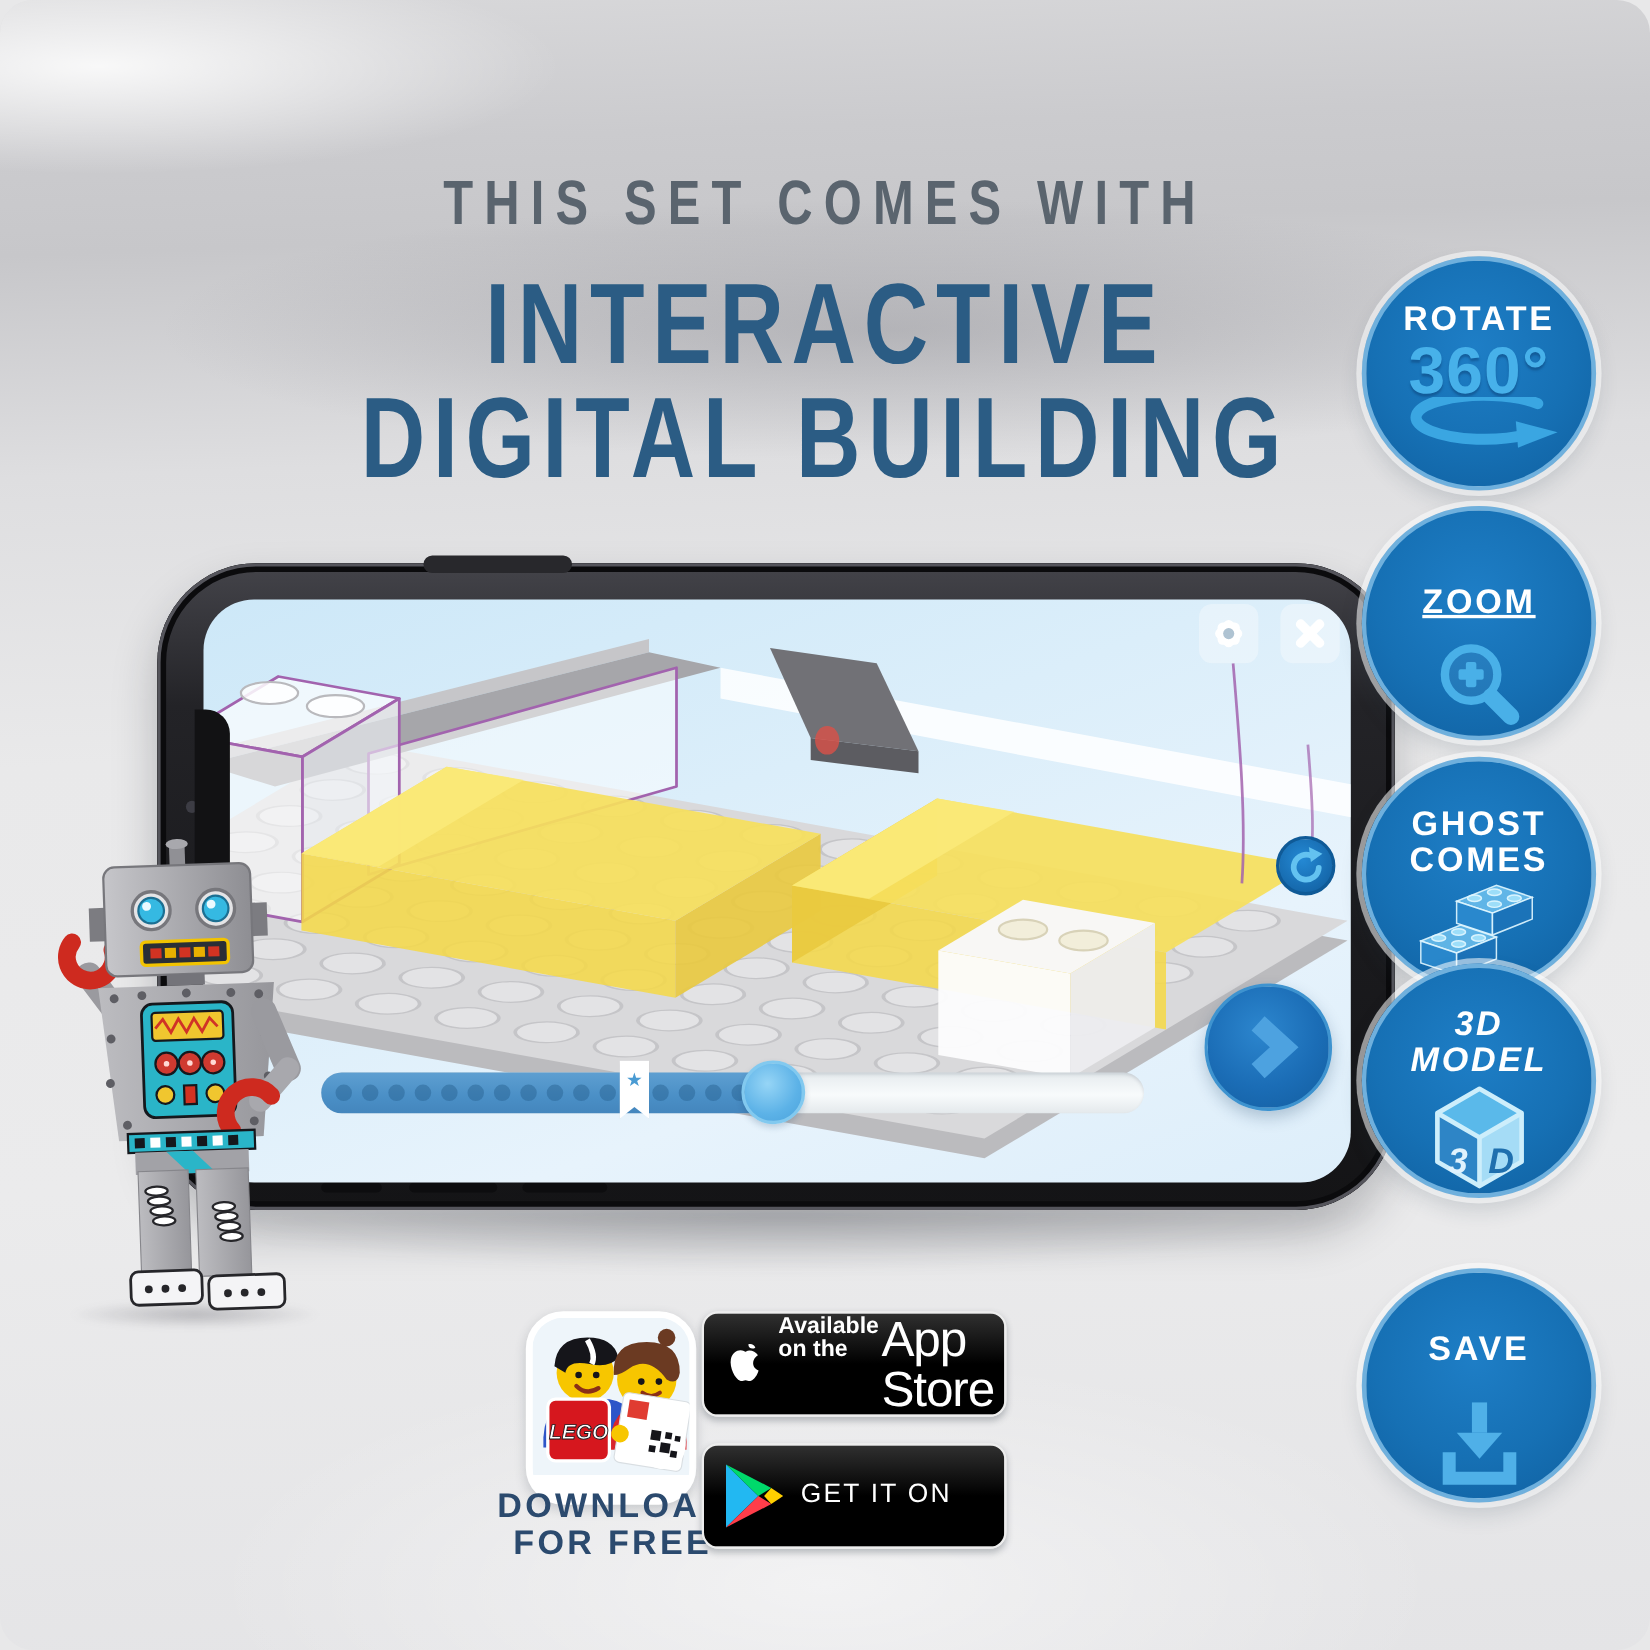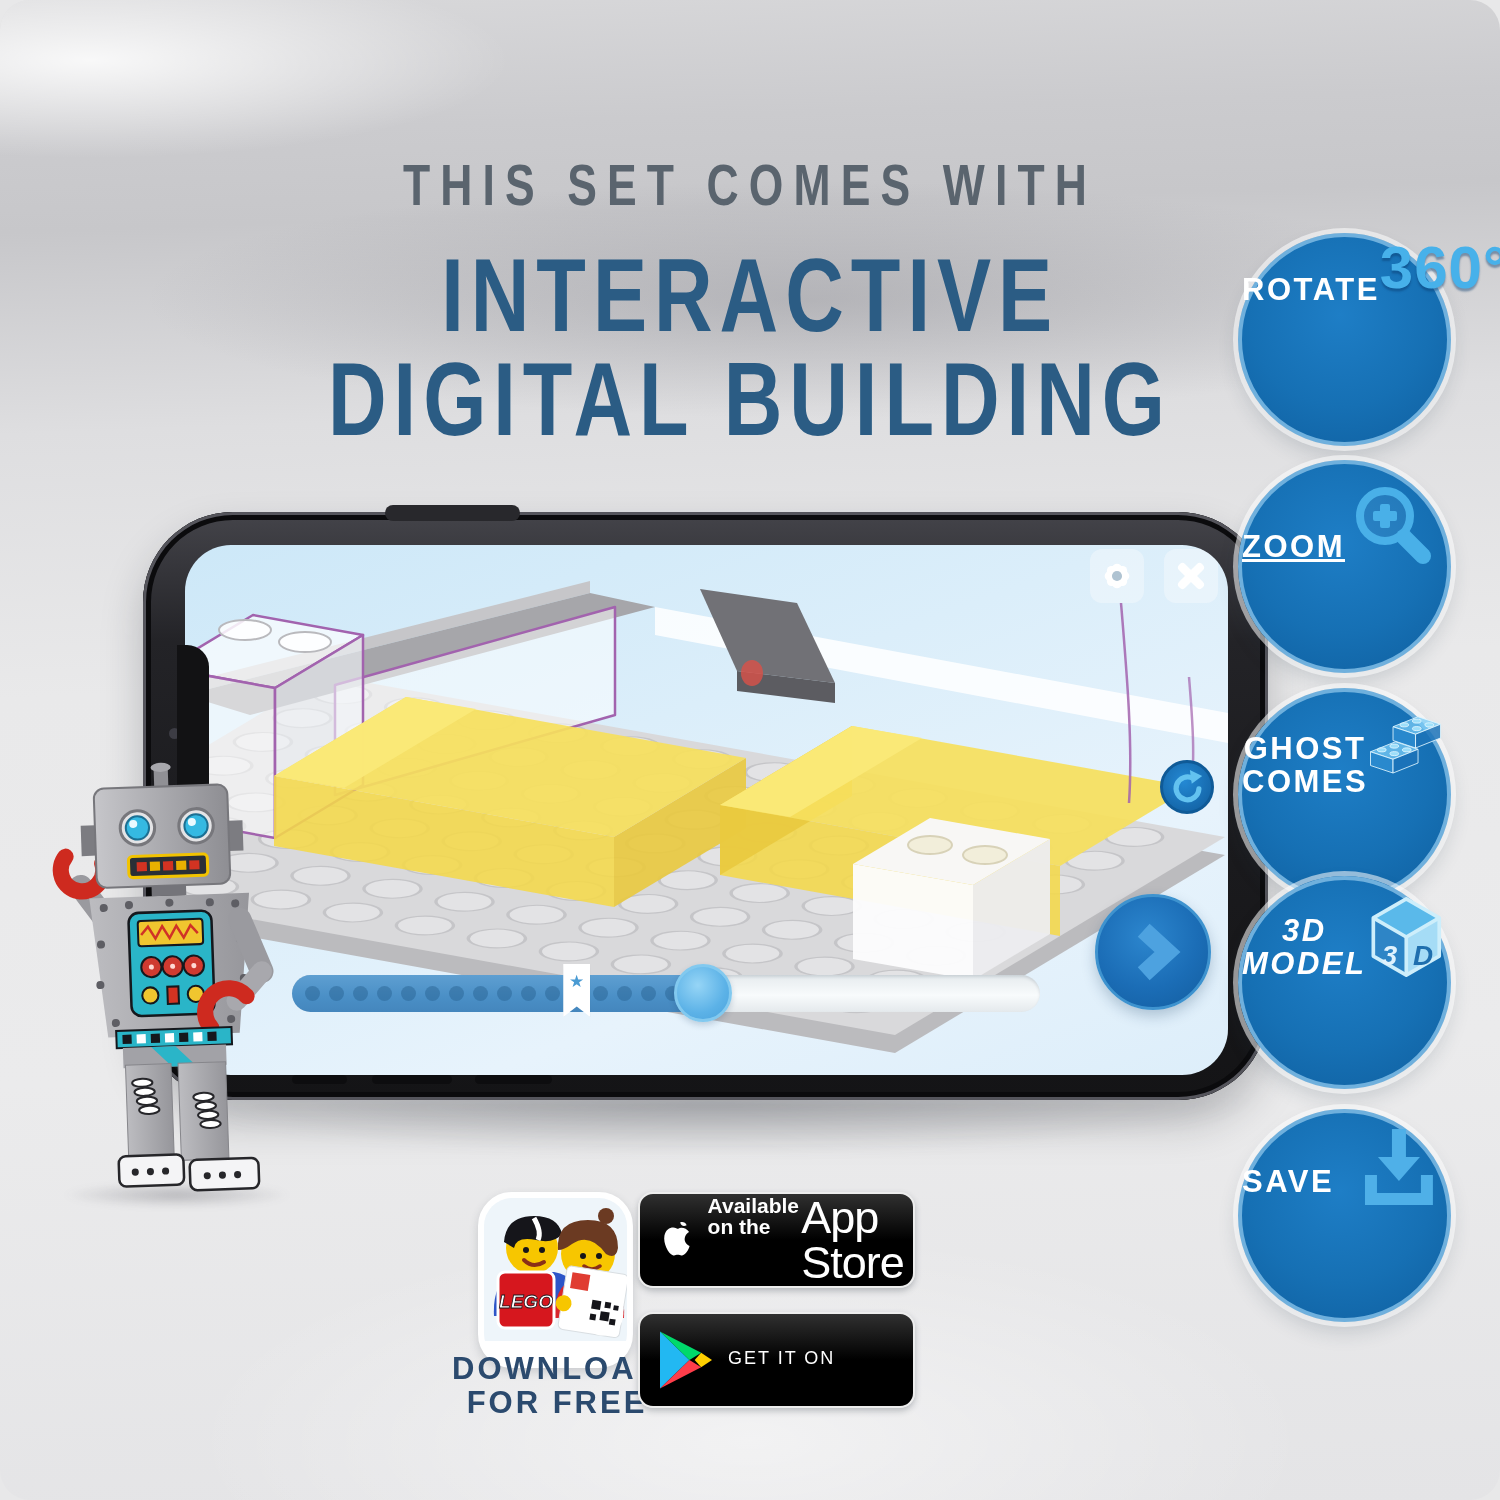--- a/index.html
+++ b/index.html
@@ -16,21 +16,21 @@
   .titleblock{position:absolute;left:0;top:0;width:1500px;text-align:center;}
   .condense{display:inline-block;transform:scaleX(.78);transform-origin:50% 50%;white-space:nowrap;}
   .kicker{position:absolute;top:152px;width:1500px;font-weight:bold;font-size:57px;letter-spacing:13px;color:#5a646e;}
   .head1{position:absolute;top:236px;width:1500px;font-weight:bold;font-size:104px;letter-spacing:9px;color:#2b5c84;}
   .head2{position:absolute;top:340px;width:1500px;font-weight:bold;font-size:104px;letter-spacing:9px;color:#2b5c84;}
   
   .feature{position:absolute;left:1238px;width:205px;height:205px;border-radius:50%;
     background:radial-gradient(circle at 48% 38%, #1e7ec6 0%, #1670b4 55%, #0f5f9f 100%);
     border:4px solid #6fb0dd;
     box-shadow:0 0 0 5px rgba(255,255,255,.55), 0 10px 20px rgba(40,60,80,.18);
-    display:flex;flex-direction:row;color:#fff;z-index:7;}
+    display:flex;flex-direction:column;align-items:center;color:#fff;z-index:7;}
   .feature .lbl{font-weight:bold;font-size:31px;letter-spacing:2.5px;line-height:1.08;text-align:center;}
   .f-360{font-weight:bold;font-size:60px;letter-spacing:1px;color:#47b1ea;margin-top:-4px;
     text-shadow:0 3px 2px rgba(10,60,110,.45);}
   
   .phone{position:absolute;left:143px;top:512px;width:1125px;height:588px;border-radius:90px;
     background:linear-gradient(180deg,#44444a 0%,#232327 22%,#1a1a1d 60%,#141416 100%);
     box-shadow:inset 0 0 0 3px #55555c, inset 0 0 0 8px #0b0b0d, 0 22px 40px rgba(30,35,45,.25);z-index:2;}
   .phone-btn-top{position:absolute;left:242px;top:-7px;width:135px;height:16px;border-radius:8px;background:#28282c;}
   .phone-slot{position:absolute;bottom:16px;height:9px;border-radius:5px;background:#0d0d0f;}
   .screen{position:absolute;left:42px;top:33px;width:1043px;height:530px;border-radius:46px;overflow:hidden;
@@ -72,21 +72,21 @@
   .dl-text{position:absolute;left:407px;top:1352px;width:300px;text-align:center;
     font-weight:bold;font-size:31px;letter-spacing:3px;line-height:1.1;color:#2b4a6e;z-index:3;}
   .store-badge{position:absolute;left:638px;width:277px;height:96px;border-radius:15px;box-sizing:border-box;
     background:linear-gradient(180deg,#303030,#000 50%);border:2px solid #ededed;
     box-shadow:0 3px 6px rgba(60,70,80,.3);display:flex;align-items:center;color:#fff;z-index:3;}
   .store-app{top:1192px;}
   .store-play{top:1312px;}
   .store-text{display:flex;flex-direction:row;margin-left:16px;line-height:1;}
   .store-tag-a{font-weight:bold;font-size:21px;margin-bottom:3px;}
   .store-name-a{font-size:45px;letter-spacing:-1px;}
-  .store-tag-g{font-size:18px;letter-spacing:2px;margin-bottom:5px;}
+  .store-tag-g{font-size:24px;letter-spacing:2px;margin-bottom:5px;}
   .store-name-g{font-size:42px;}
 </style>
 </head>
 <body>
 
 <div class="stage">
 
   <div class="titleblock">
     <div class="kicker"><span class="condense">THIS SET COMES WITH</span></div>
     <div class="head1"><span class="condense">INTERACTIVE</span></div>
@@ -487,21 +487,21 @@
       <g stroke="#cdeefb" stroke-width="5" stroke-linejoin="round" fill="none">
         <polygon points="55,8 100,34 100,86 55,112 10,86 10,34"></polygon>
         <polyline points="10,34 55,60 100,34"></polyline>
         <line x1="55" y1="60" x2="55" y2="112"></line>
       </g>
       <text x="32" y="98" text-anchor="middle" font-size="38" font-weight="bold" fill="#dff2fd">3</text>
       <text x="78" y="98" text-anchor="middle" font-size="38" font-weight="bold" fill="#1f6fae">D</text>
     </svg>
   </div>
 
-  <div class="feature" style="top:1109px;gap:17px;">
+  <div class="feature" style="top:1153px;gap:17px;">
     <div class="lbl" style="margin-top:52px;">SAVE</div>
     <svg width="96" height="92" viewBox="0 0 96 92" style="margin-top:12px;">
       <rect x="41" y="4" width="14" height="28" fill="#4fb0e8"></rect>
       <polygon points="27,32 69,32 48,56" fill="#4fb0e8"></polygon>
       <path d="M14,50 v30 h68 v-30 h-12 v18 h-44 v-18 z" fill="#4fb0e8"></path>
     </svg>
   </div>
 
   <div class="app-icon">
     <svg width="143" height="143" viewBox="0 0 143 143">

